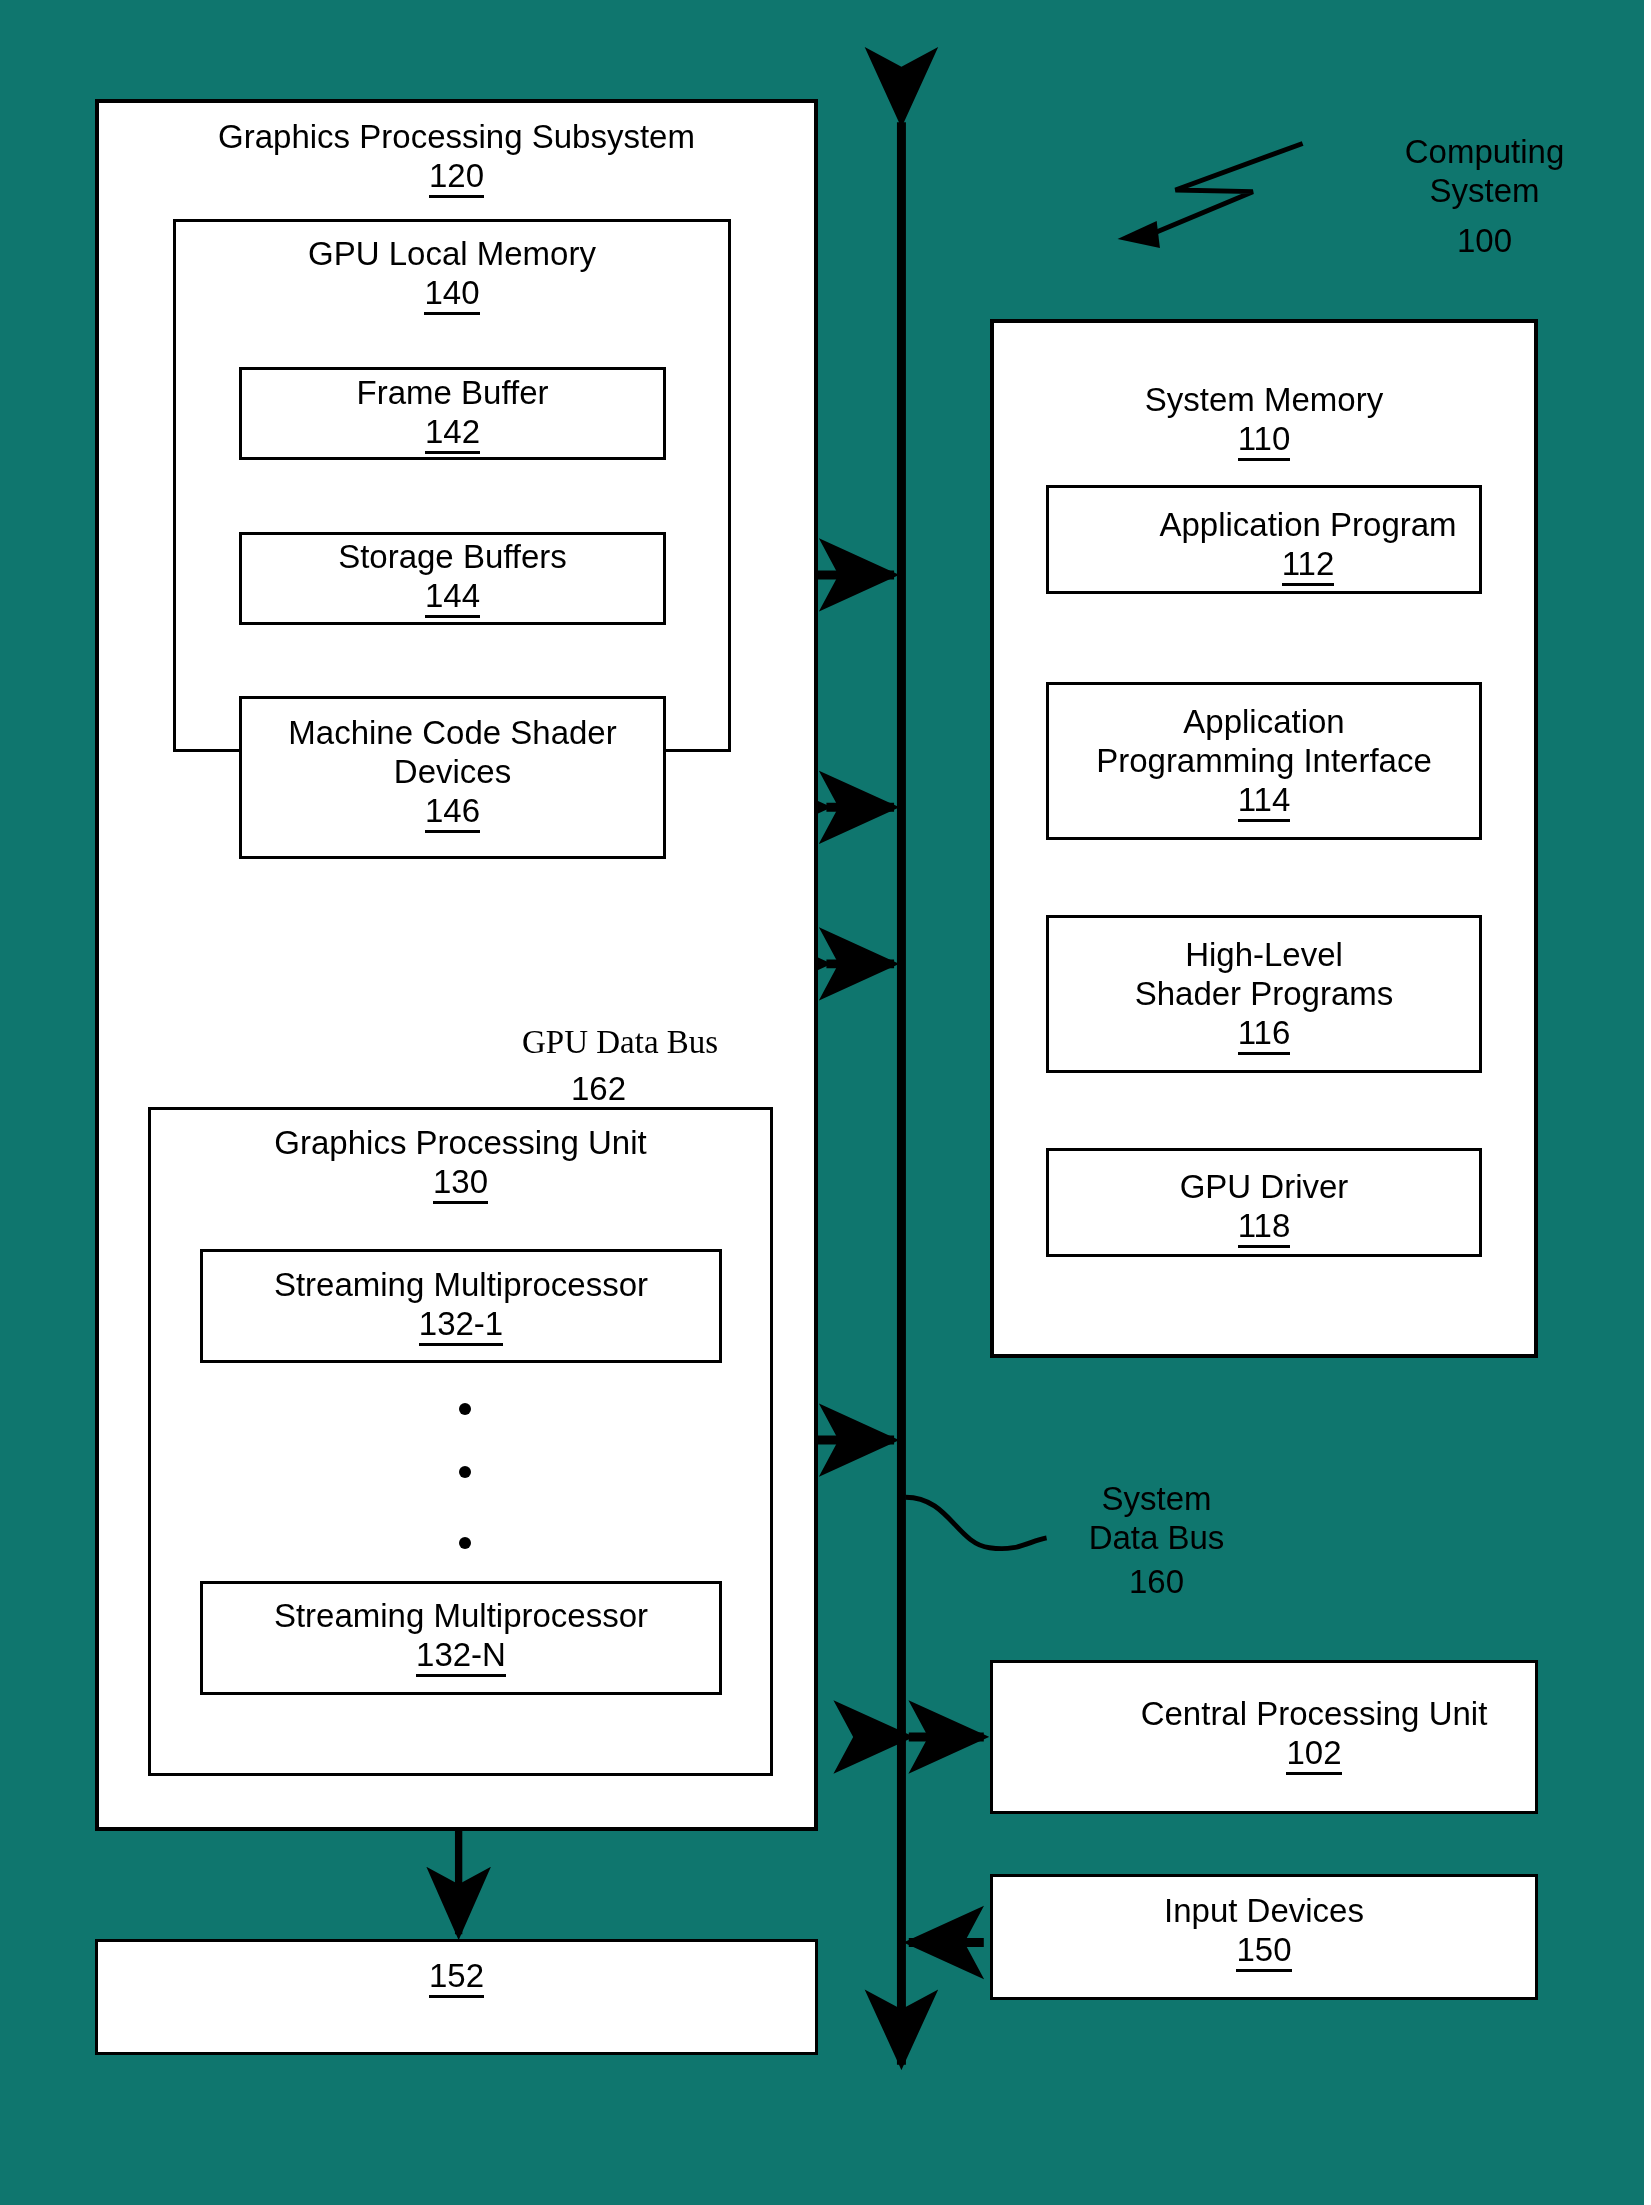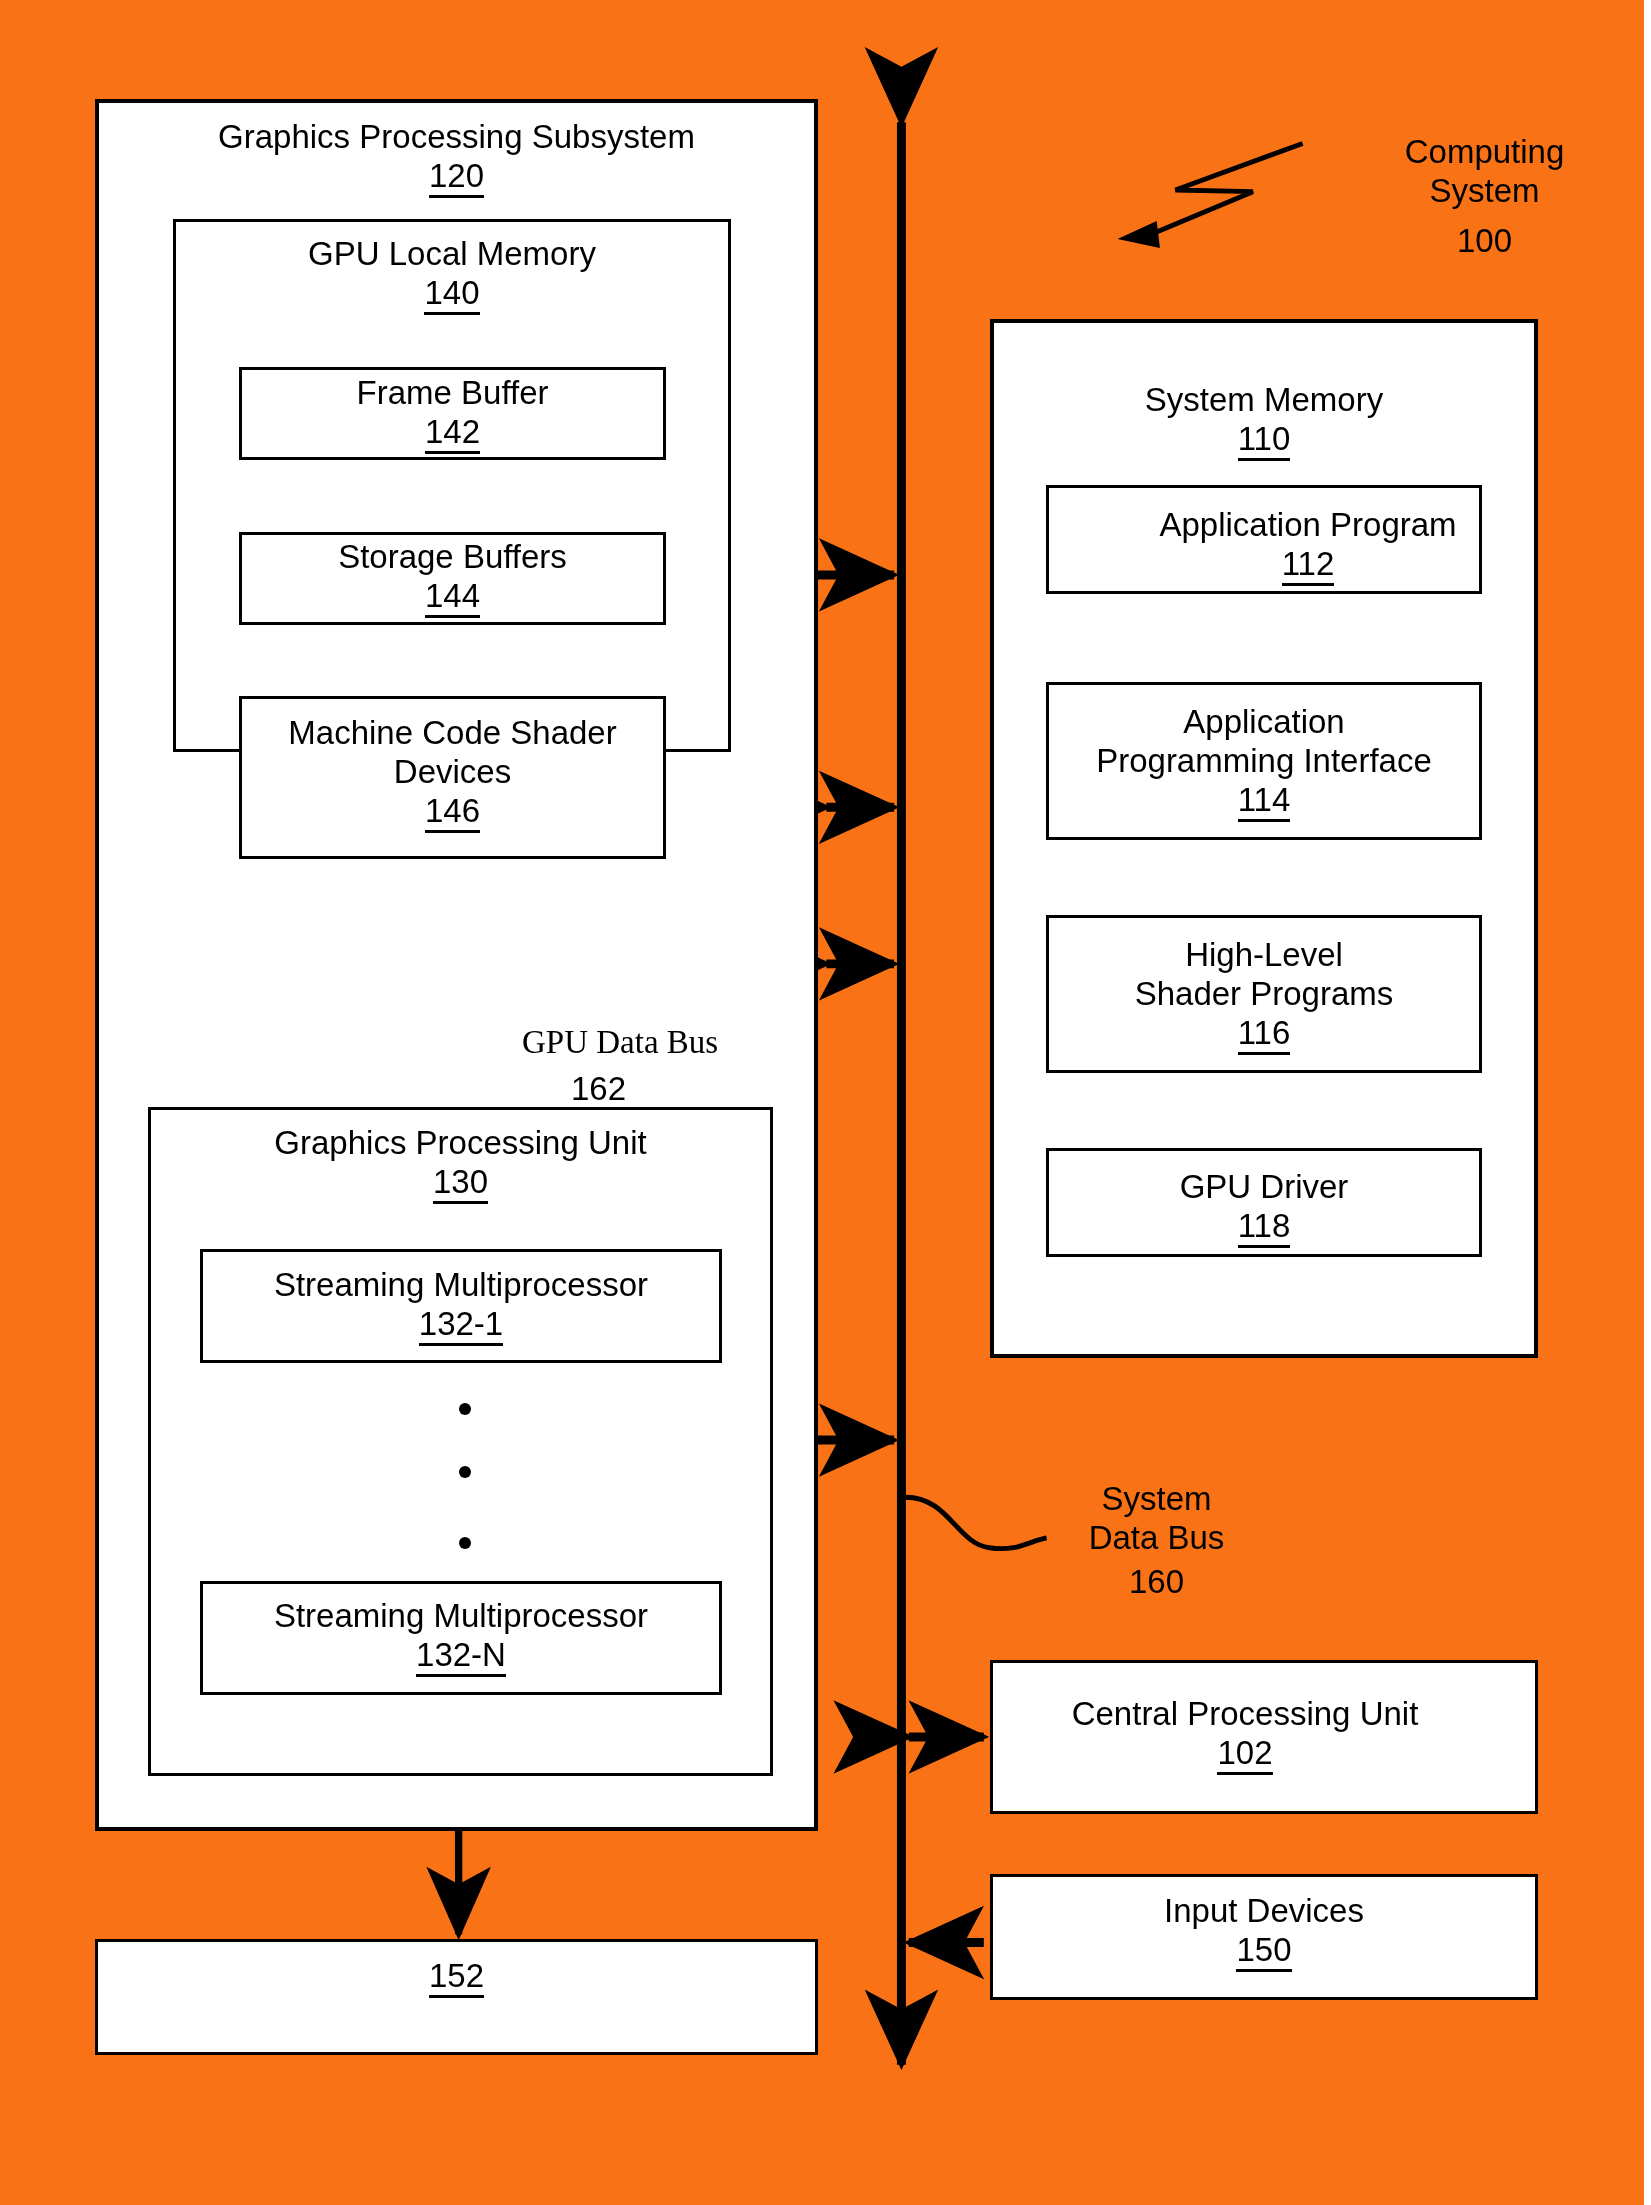--- a/index.html
+++ b/index.html
@@ -5,21 +5,21 @@
 <style>
   html, body {
     margin: 0;
     padding: 0;
     background: #ffffff;
   }
   #canvas {
     position: relative;
     width: 1644px;
     height: 2205px;
-    background: #f97316;
+    background: #0f766e;
     font-family: "Liberation Sans", sans-serif;
     color: #000000;
     overflow: hidden;
   }
   
   .box {
     position: absolute;
     box-sizing: border-box;
     border: 3.3px solid #000;
     background: #ffffff;
@@ -244,21 +244,21 @@
 
   <div class="freetext" style="left:1034px; top:1439px; width:245px; text-align:center;">
     <span>System
 Data Bus</span>
   </div>
   <div class="freetext" style="left:1034px; top:1522px; width:245px; text-align:center;">
     <span>160</span>
   </div>
 
   <div class="box" style="left:990px; top:1660px; width:548px; height:154px;"></div>
-  <div class="caption" style="left:971px; top:1695px; width:548px;">
+  <div class="caption" style="left:1040px; top:1695px; width:548px;">
     <span class="t">Central Processing Unit</span>
     <span class="n"><i>102</i></span>
   </div>
 
   <div class="box" style="left:990px; top:1874px; width:548px; height:126px;"></div>
   <div class="caption" style="left:990px; top:1892px; width:548px;">
     <span class="t">Input Devices</span>
     <span class="n"><i>150</i></span>
   </div>
 

